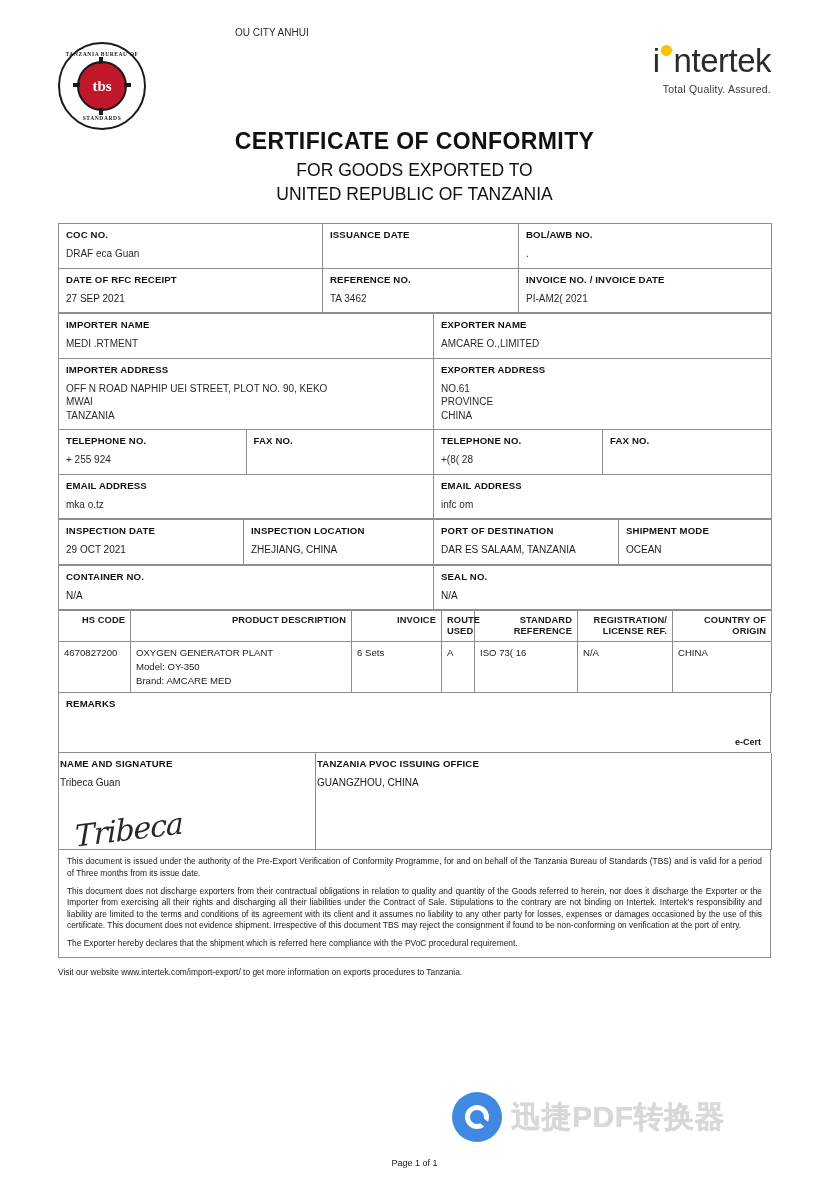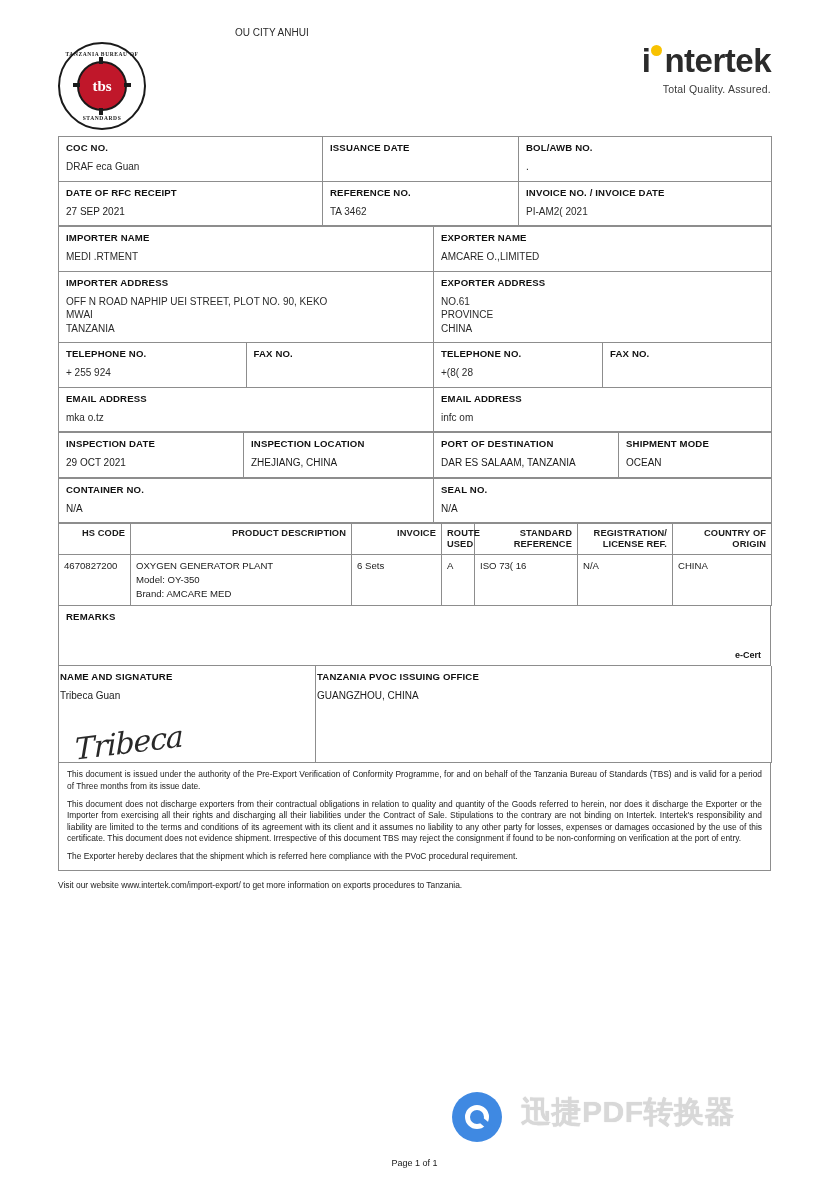--- a/index.html
+++ b/index.html
@@ -78,21 +78,21 @@
     position: absolute;
     right: 0px;
     top: 44px;
     text-align: right;
   }
   .intertek-mark {
     display: flex;
     align-items: center;
     justify-content: flex-end;
     font-size: 33px;
-    font-weight: bold;
+    font-weight: normal;
     letter-spacing: -0.5px;
     color: #2b2b2b;
     line-height: 1;
   }
   .intertek-dot {
     width: 11px;
     height: 11px;
     border-radius: 50%;
     background: #f8c200;
     display: inline-block;
@@ -267,22 +267,22 @@
     margin-top: 9px;
     color: #1a1a1a;
   }
 
   
   .watermark {
     position: absolute;
     left: 452px;
     top: 1092px;
     display: flex;
+    align-items: center;
     pointer-events: none;
-    gap: 10px;
   }
   .wm-logo {
     width: 50px;
     height: 50px;
     border-radius: 50%;
     background: #2f7fe0;
     position: relative;
     margin-right: 9px;
     opacity: 0.92;
   }
@@ -338,20 +338,25 @@
     </div>
 
     <div class="intertek">
       <div class="intertek-mark">
         <span><span>i</span><span class="intertek-dot"></span><span>ntertek</span></span>
       </div>
       <div class="intertek-tag">Total Quality. Assured.</div>
     </div>
   </div>
 
+  <div class="titles">
+    <div class="title-main">CERTIFICATE OF CONFORMITY</div>
+    <div class="title-sub">FOR GOODS EXPORTED TO</div>
+    <div class="title-sub2">UNITED REPUBLIC OF TANZANIA</div>
+  </div>
 
   <table class="form">
     <colgroup>
       <col style="width:264px;">
         <col style="width:196px;">
         <col style="width:253px;">
     </colgroup>
     <tbody>
       <tr>
         <td>

